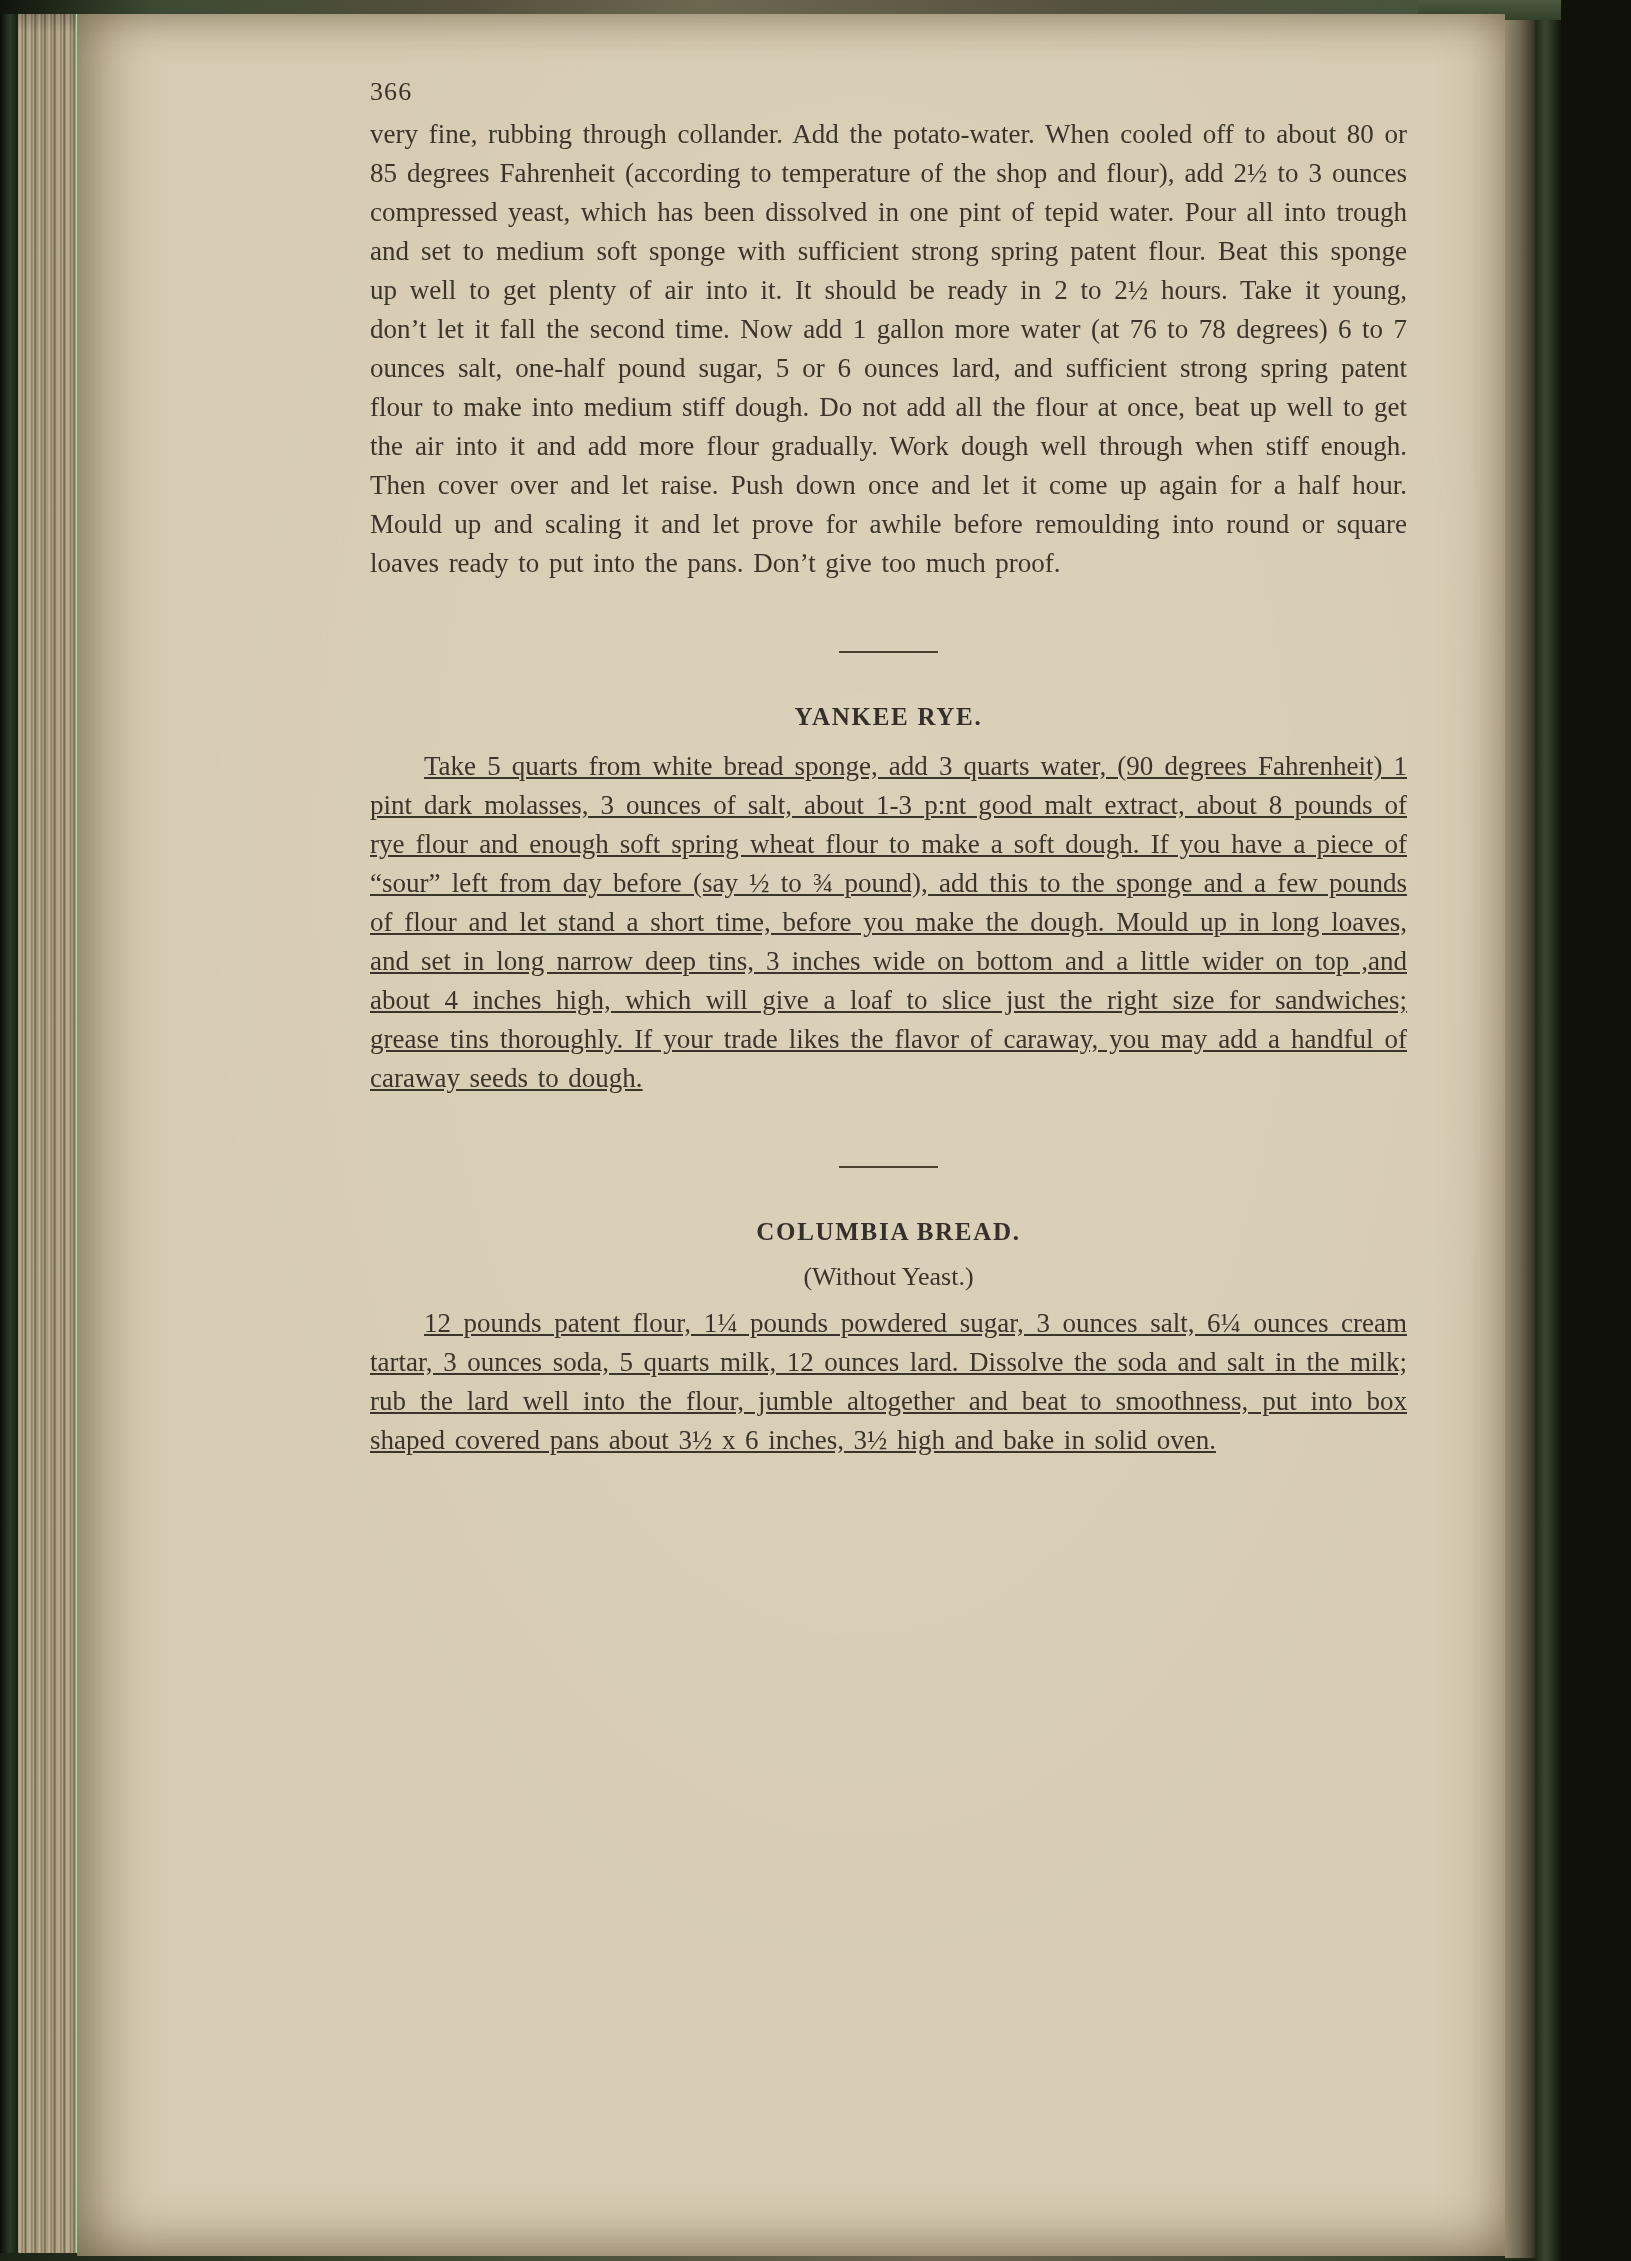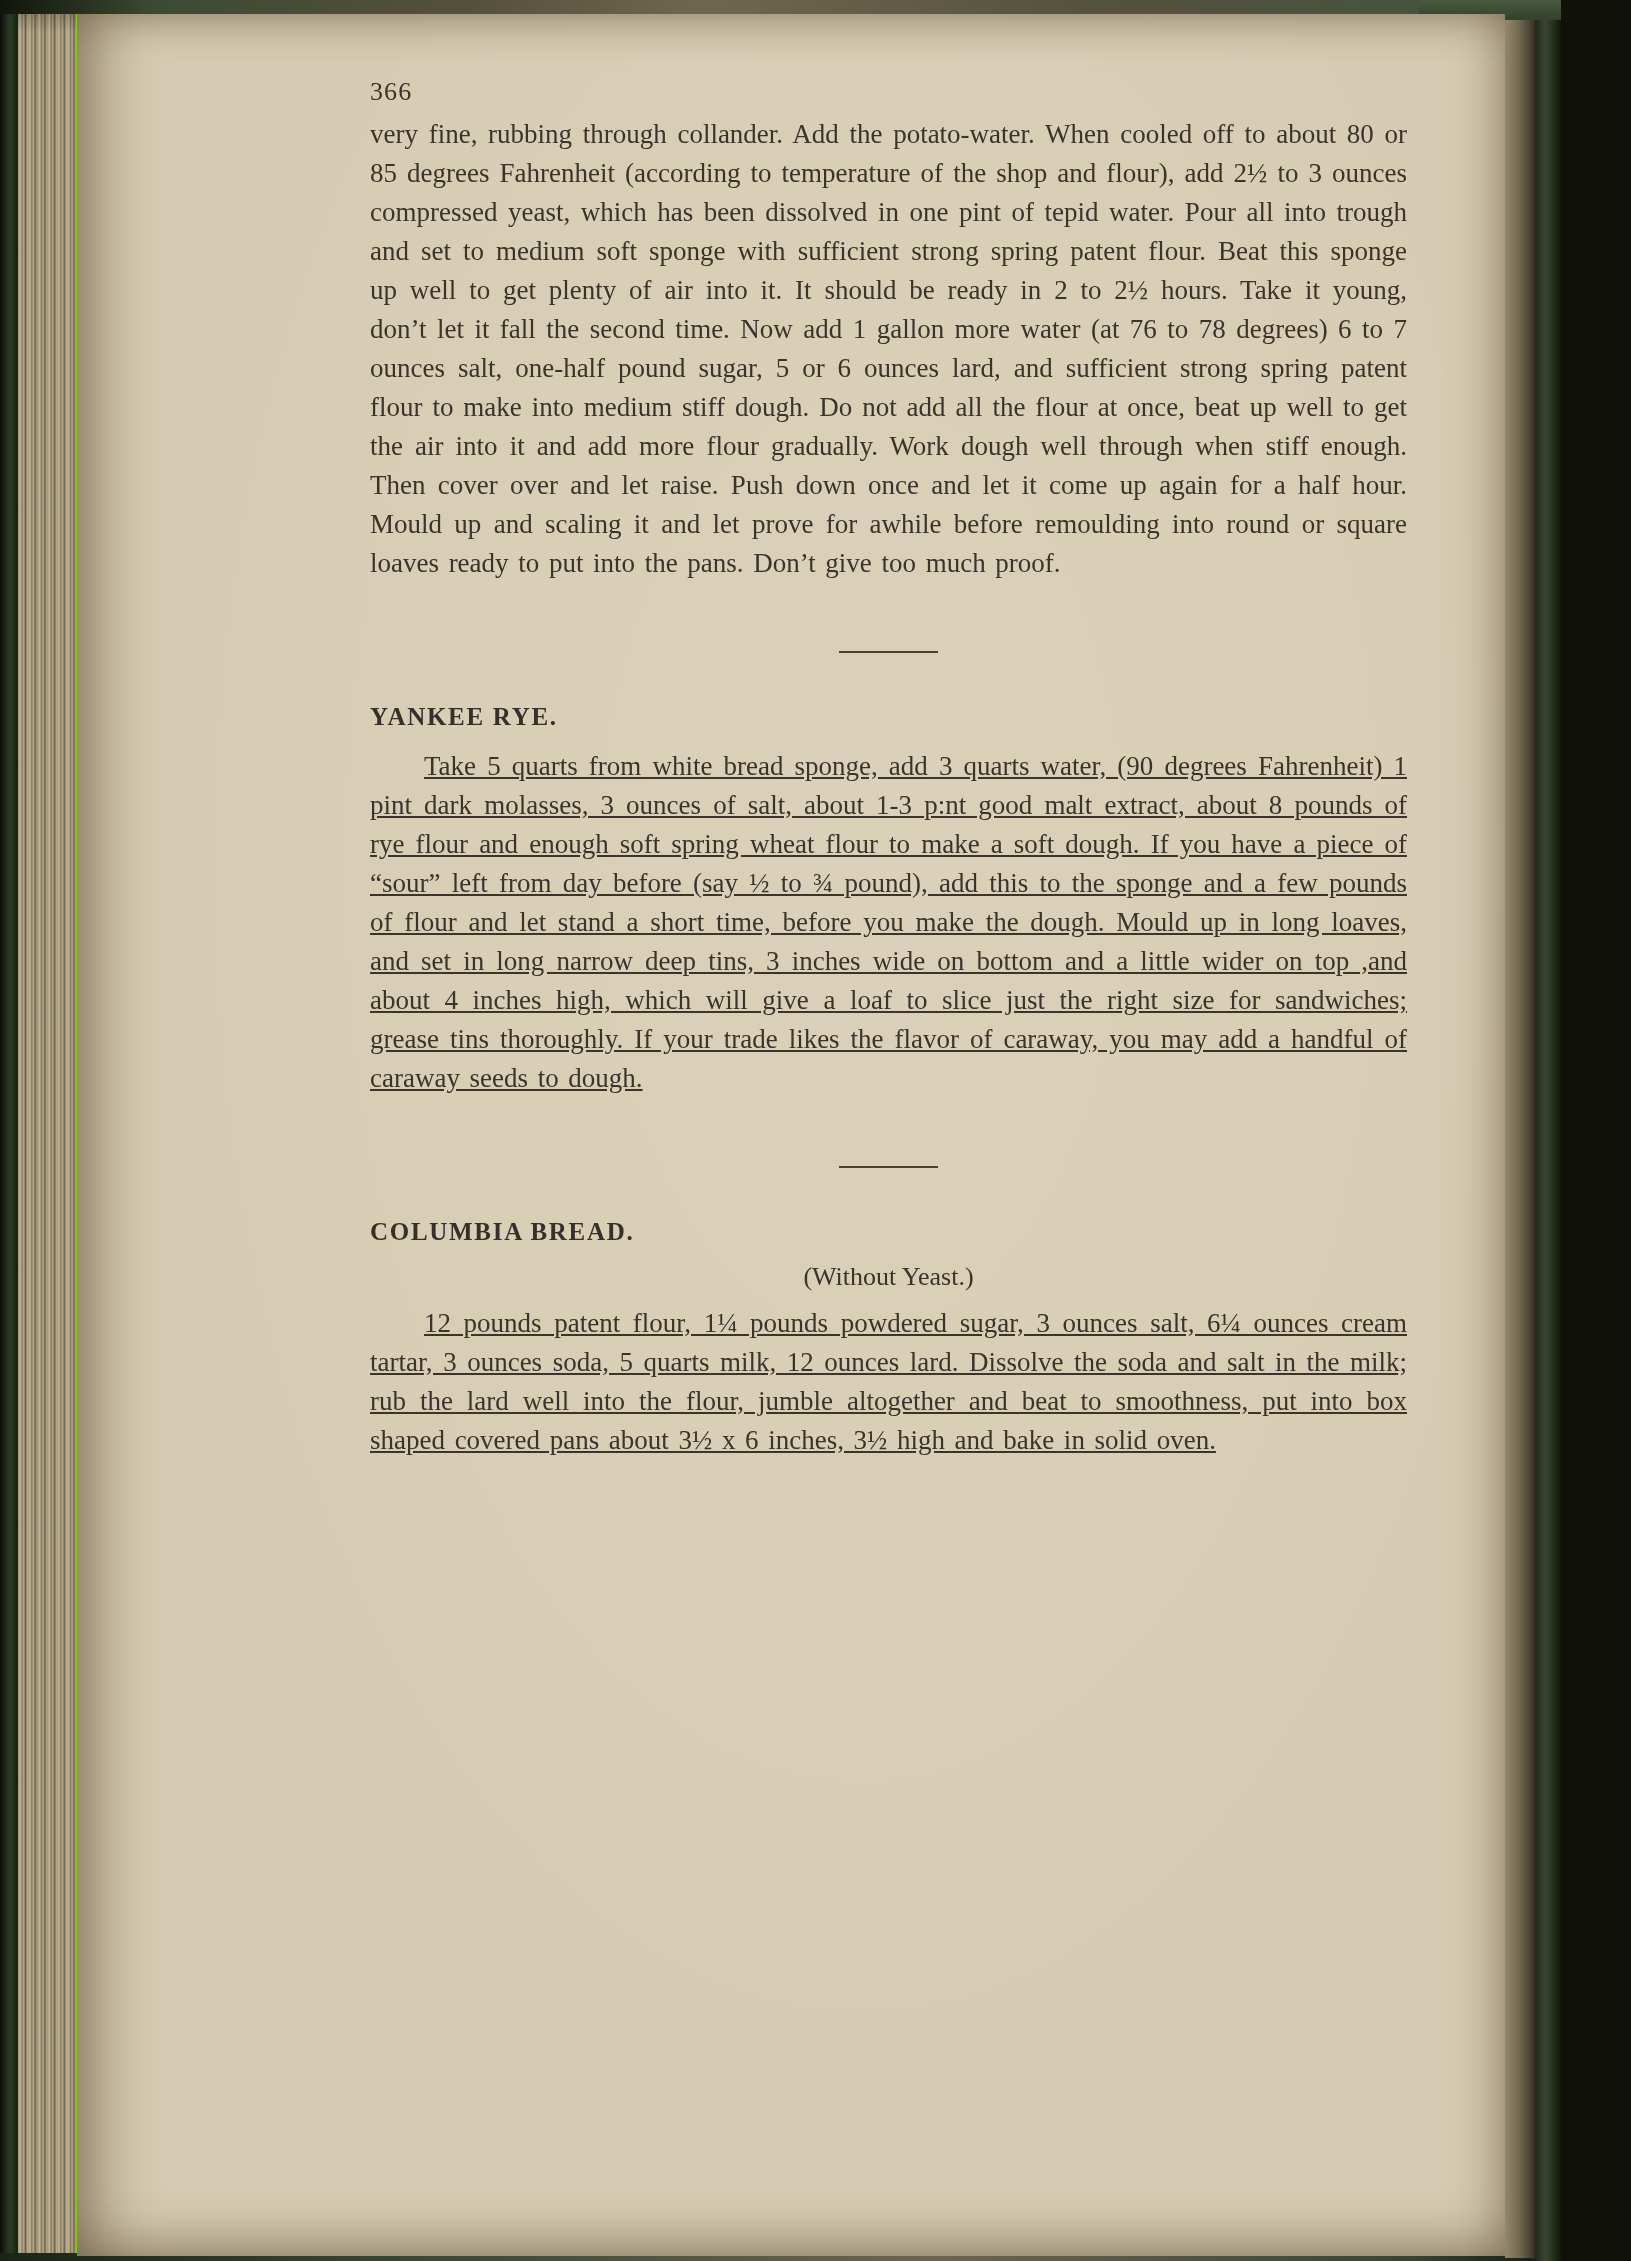--- a/index.html
+++ b/index.html
@@ -1,19 +1,19 @@
 <!DOCTYPE html>
 <html style="font-size:9.2px"><head>
 <meta charset="utf-8">
 <style>
   html,body{margin:0;padding:0;background:#101209;}
   .screenshot{
     position:relative;
     width:1561px;height:2261px;
-    background:#84cc16;
+    background:#86efac;
     overflow:hidden;
     font-family:"Liberation Serif","DejaVu Serif",serif;
   }
 
   
   .top-band{
     position:absolute;top:0;left:0;right:0;height:13.8px;
     background:linear-gradient(90deg,#10150b 0%,#3d4a33 10%,#55503d 30%,#6e6750 45%,#55513f 70%,#46543d 92%,#202a1a 100%);
   }
   .bottom-band{
@@ -78,21 +78,21 @@
     text-align:justify;word-spacing:2.9px;
     margin:0;
   }
   .intro-para{margin-top:1px;}
   .indent{text-indent:54px;text-decoration:underline;}
   .divider{
     width:99px;border:0;border-top:2.3px solid #49422f;
     margin:68px auto 50px;
   }
   .section-title{
-    text-align:left;font-weight:bold;
+    text-align:center;font-weight:bold;
     font-size:25px;letter-spacing:1.7px;
     margin:0 0 16px 0;color:#35302a;
   }
   .section-subtitle{
     text-align:center;font-size:26px;
     margin:0 0 11.5px 0;
   }
 </style>
 </head>
 <body>

